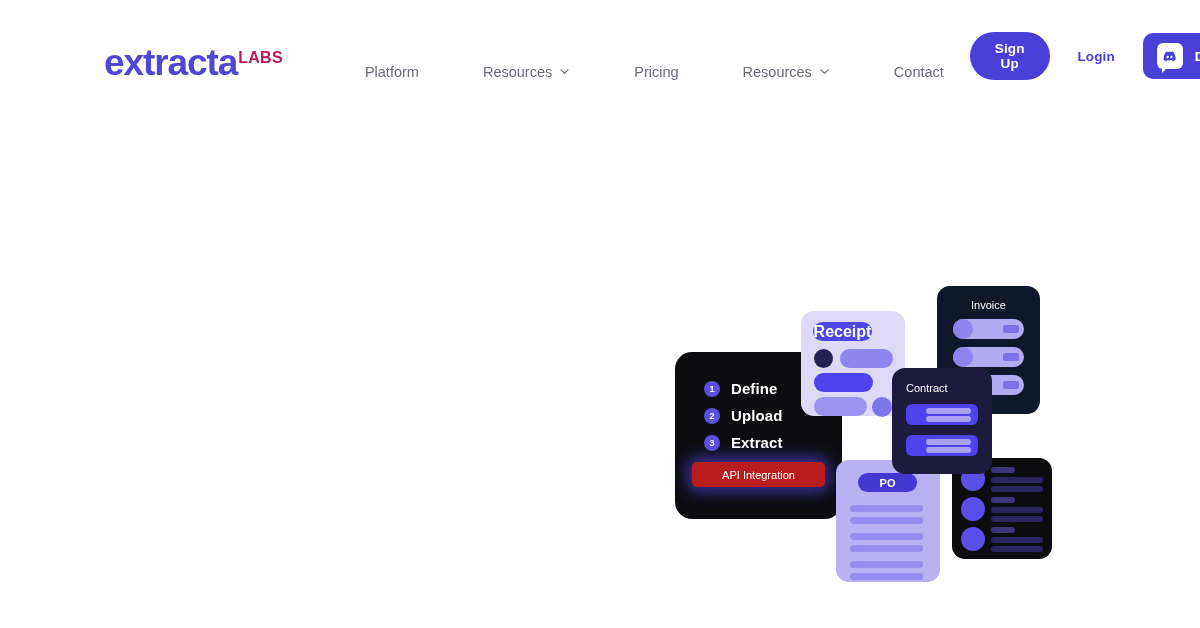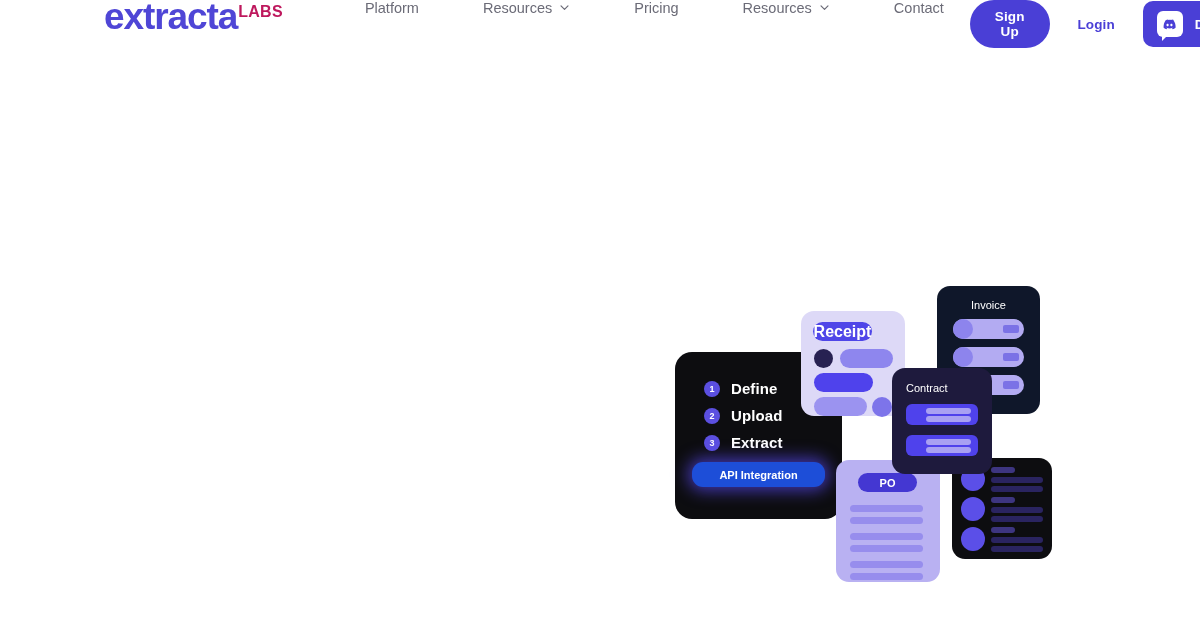--- a/index.html
+++ b/index.html
@@ -19,21 +19,21 @@
     background: #ffffff;
   }
 
   
   .header {
     position: absolute;
     top: 0; left: 0;
     width: 1200px;
     height: 80px;
     display: flex;
-    align-items: flex-start;
+    align-items: flex-end;
     padding-left: 104px;
     padding-right: 56px;
   }
 
   .logo {
     display: flex;
     align-items: flex-start;
     margin-right: 56px;
     white-space: nowrap;
   }
@@ -186,25 +186,25 @@
   .step-label {
     color: #ffffff;
     font-size: 15px;
     font-weight: 700;
     letter-spacing: 0.1px;
   }
   .api-btn {
     position: absolute;
     left: 17px; top: 110px;
     width: 133px; height: 25px;
-    background: #1d4ed8;
-    border-radius: 11px;
+    background: #b91c1c;
+    border-radius: 5px;
     color: #ffffff;
     font-size: 11px;
-    font-weight: 700;
+    font-weight: 400;
     display: flex;
     align-items: center;
     justify-content: center;
     box-shadow: 0 0 16px 4px rgba(92,76,255,0.65);
     border: none;
     cursor: pointer;
     font-family: "Liberation Sans", sans-serif;
   }
 
   

